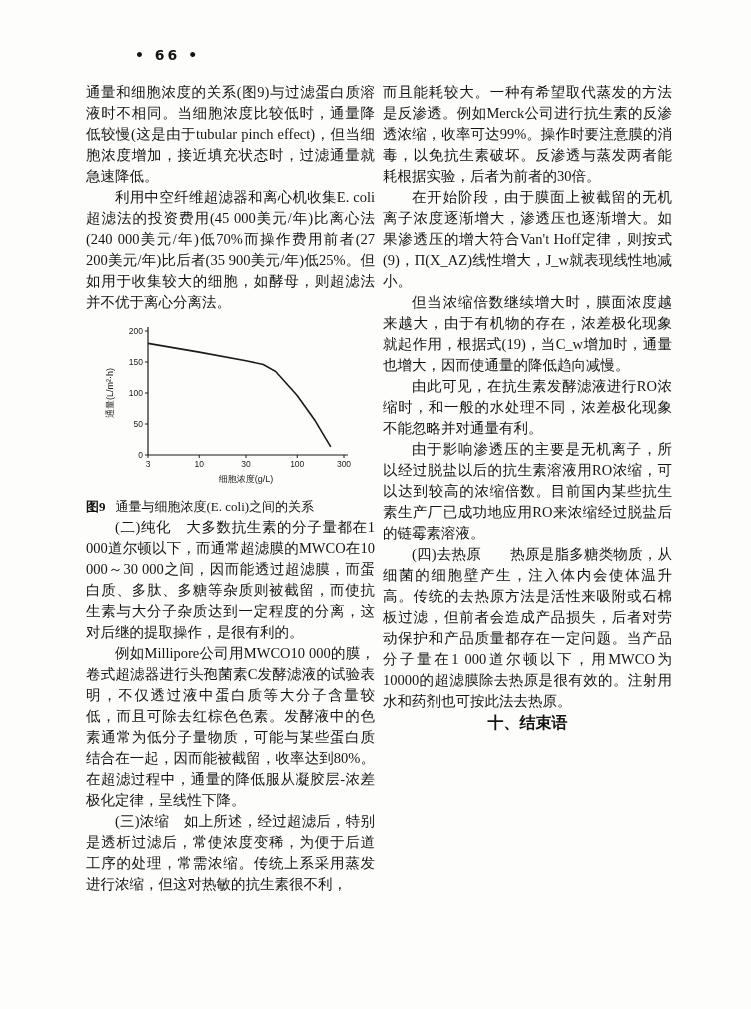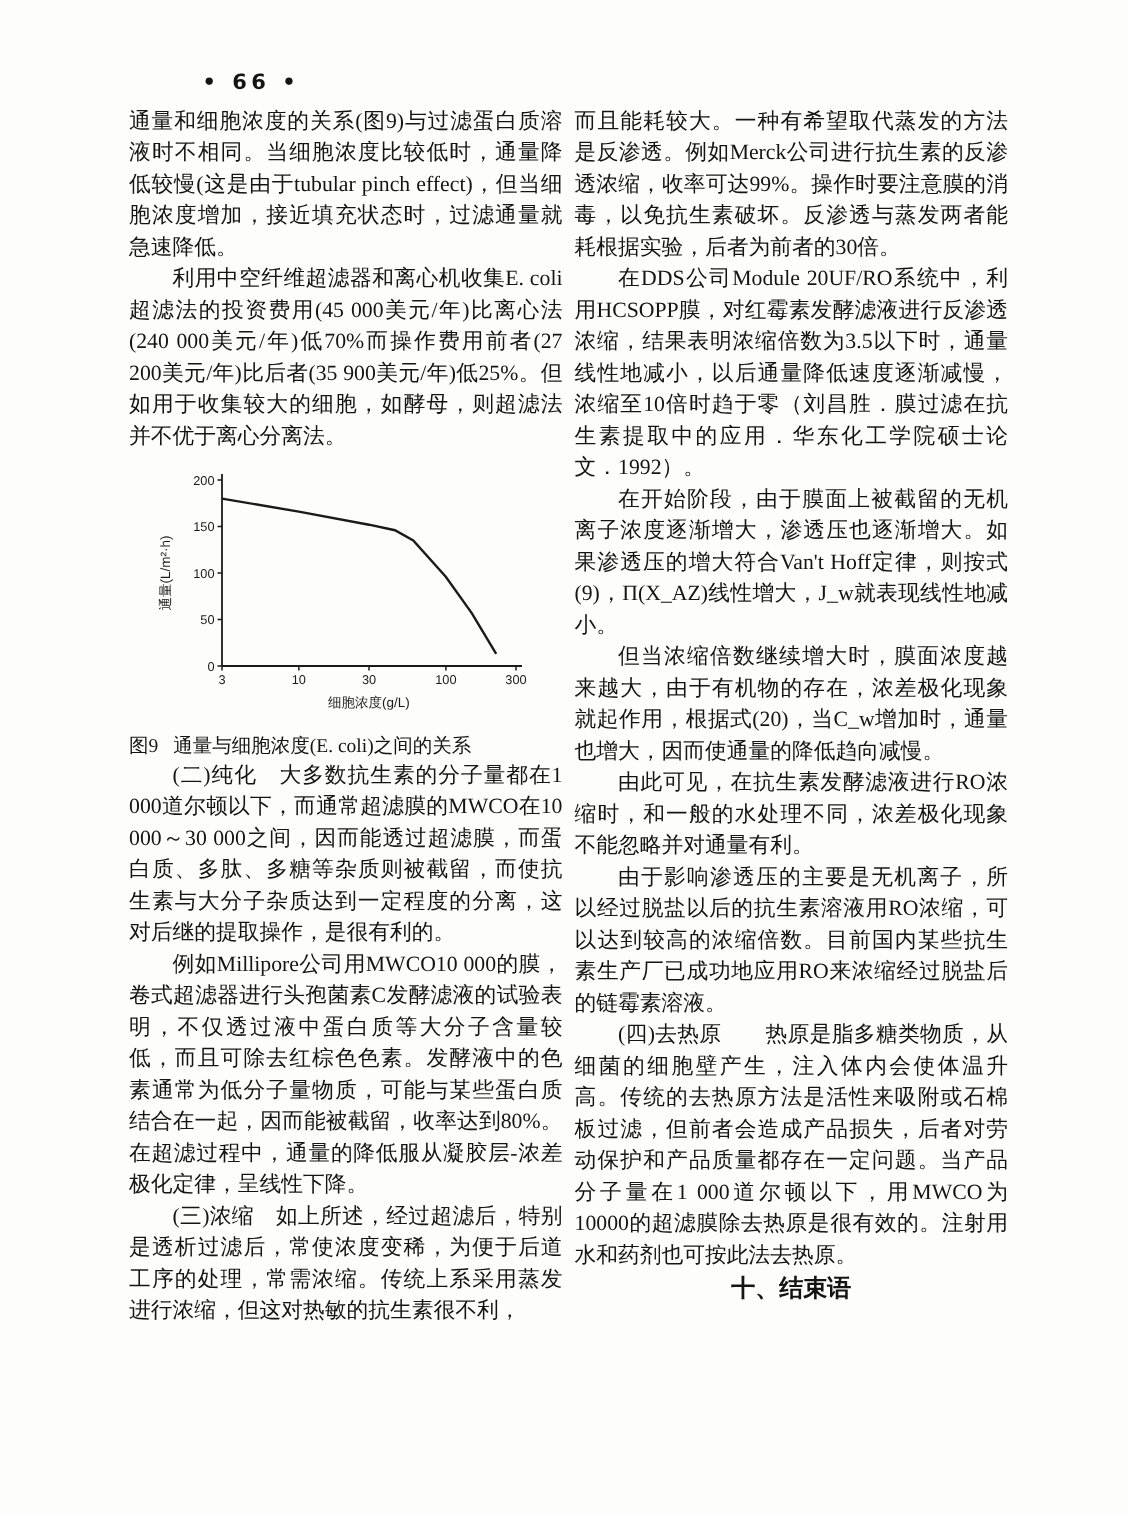--- a/index.html
+++ b/index.html
@@ -9,37 +9,37 @@
     font-family:"Liberation Serif","DejaVu Serif",serif;
     overflow:hidden;
   }
   .page-number{
     position:absolute;top:47px;left:106px;
     font-size:14px;font-weight:bold;letter-spacing:3px;
     font-family:"DejaVu Sans","Liberation Sans",sans-serif;
     margin-left:29px;
   }
   .columns{
-    position:absolute;top:71px;left:86px;
+    position:absolute;top:82px;left:86px;
     display:flex;gap:8px;justify-content:flex-end;
   }
   .col{
     width:289px;
     font-size:14.5px;line-height:21px;
     text-align:justify;text-justify:inter-character;
   }
   .col p{margin:0;text-indent:2em;}
   .col p.cont{text-indent:0;}
   figure{margin:8px 0 2px 18px;width:252px;}
   .chart-box{width:252px;height:168px;}
   .fig-caption{
     font-size:13px;line-height:20px;margin:8px 0 10px 12px;
     text-indent:0 !important;white-space:nowrap;
   }
-  .fig-caption .figno{font-weight:normal;margin-right:10px;}
+  .fig-caption .figno{font-weight:bold;margin-right:10px;}
   .section-heading{
     text-align:center;font-weight:bold;
     font-size:16px;margin:16px 0 12px 0;text-indent:0 !important;
     font-family:"DejaVu Sans","Liberation Sans",sans-serif;
   }
   svg text{
     font-family:"Liberation Sans","DejaVu Sans",sans-serif;
     fill:#1a1a1a;
   }
 </style>
@@ -85,22 +85,21 @@
     </figure>
     <p class="fig-caption"><span class="figno">图9</span><span>通量与细胞浓度(E. coli)之间的关系</span></p>
 
     <p>(二)纯化　大多数抗生素的分子量都在1 000道尔顿以下，而通常超滤膜的MWCO在10 000～30 000之间，因而能透过超滤膜，而蛋白质、多肽、多糖等杂质则被截留，而使抗生素与大分子杂质达到一定程度的分离，这对后继的提取操作，是很有利的。</p>
     <p>例如Millipore公司用MWCO10 000的膜，卷式超滤器进行头孢菌素C发酵滤液的试验表明，不仅透过液中蛋白质等大分子含量较低，而且可除去红棕色色素。发酵液中的色素通常为低分子量物质，可能与某些蛋白质结合在一起，因而能被截留，收率达到80%。在超滤过程中，通量的降低服从凝胶层-浓差极化定律，呈线性下降。</p>
     <p>(三)浓缩　如上所述，经过超滤后，特别是透析过滤后，常使浓度变稀，为便于后道工序的处理，常需浓缩。传统上系采用蒸发进行浓缩，但这对热敏的抗生素很不利，</p>
   </div>
 
   <div class="col">
     <p class="cont">而且能耗较大。一种有希望取代蒸发的方法是反渗透。例如Merck公司进行抗生素的反渗透浓缩，收率可达99%。操作时要注意膜的消毒，以免抗生素破坏。反渗透与蒸发两者能耗根据实验，后者为前者的30倍。</p>
-    <p>在DDS公司Module 20UF/RO系统中，利用HCSOPP膜，对红霉素发酵滤液进行反渗透浓缩，结果表明浓缩倍数为3.5以下时，通量线性地减小，以后通量降低速度逐渐减慢，浓缩至10倍时趋于零（刘昌胜．膜过滤在抗生素提取中的应用．华东化工学院硕士论文．1992）。</p>
     <p>在开始阶段，由于膜面上被截留的无机离子浓度逐渐增大，渗透压也逐渐增大。如果渗透压的增大符合Van't Hoff定律，则按式(9)，Π(X_AZ)线性增大，J_w就表现线性地减小。</p>
-    <p>但当浓缩倍数继续增大时，膜面浓度越来越大，由于有机物的存在，浓差极化现象就起作用，根据式(20)，当C_w增加时，通量也增大，因而使通量的降低趋向减慢。</p>
+    <p>但当浓缩倍数继续增大时，膜面浓度越来越大，由于有机物的存在，浓差极化现象就起作用，根据式(19)，当C_w增加时，通量也增大，因而使通量的降低趋向减慢。</p>
     <p>由此可见，在抗生素发酵滤液进行RO浓缩时，和一般的水处理不同，浓差极化现象不能忽略并对通量有利。</p>
     <p>由于影响渗透压的主要是无机离子，所以经过脱盐以后的抗生素溶液用RO浓缩，可以达到较高的浓缩倍数。目前国内某些抗生素生产厂已成功地应用RO来浓缩经过脱盐后的链霉素溶液。</p>
     <p>(四)去热原　　热原是脂多糖类物质，从细菌的细胞壁产生，注入体内会使体温升高。传统的去热原方法是活性来吸附或石棉板过滤，但前者会造成产品损失，后者对劳动保护和产品质量都存在一定问题。当产品分子量在1 000道尔顿以下，用MWCO为10000的超滤膜除去热原是很有效的。注射用水和药剂也可按此法去热原。</p>
     <p class="section-heading">十、结束语</p>
   </div>
 
 </div>
 
 </body></html>

